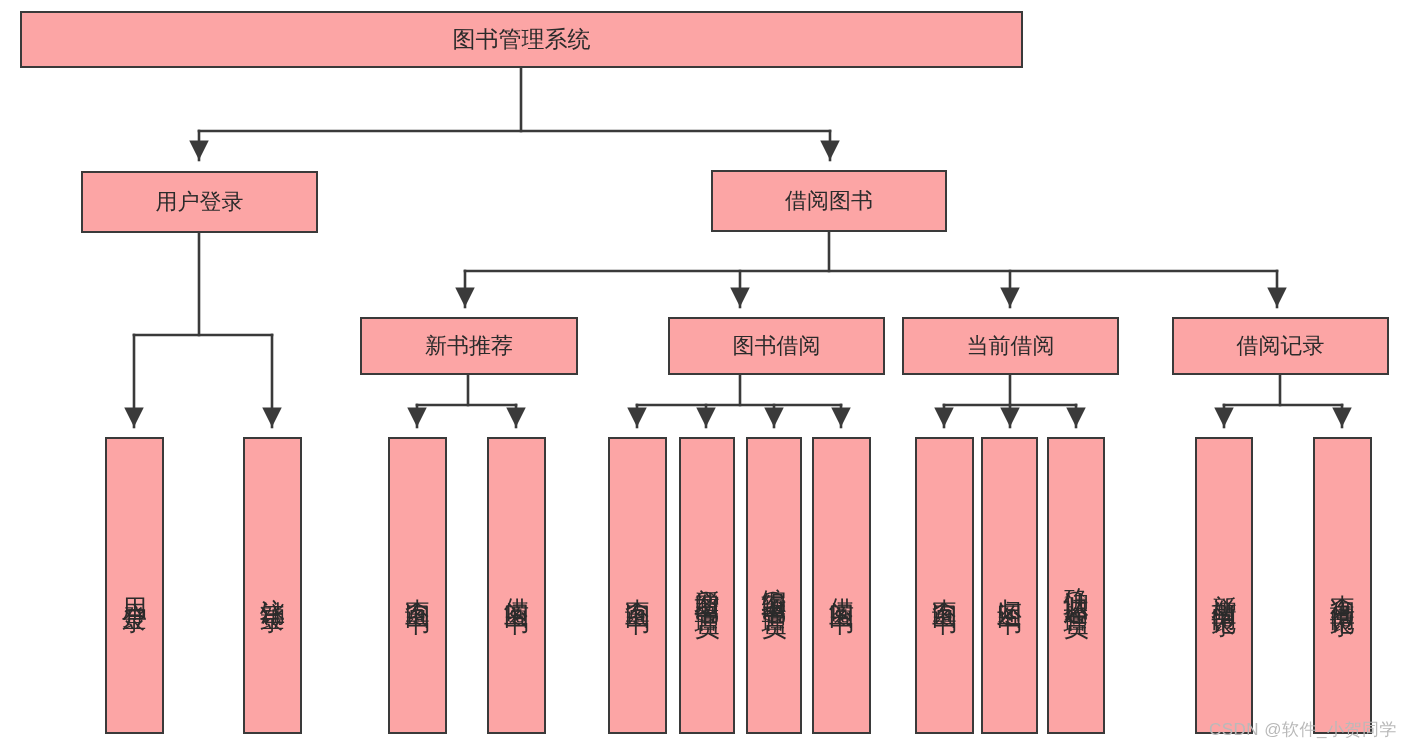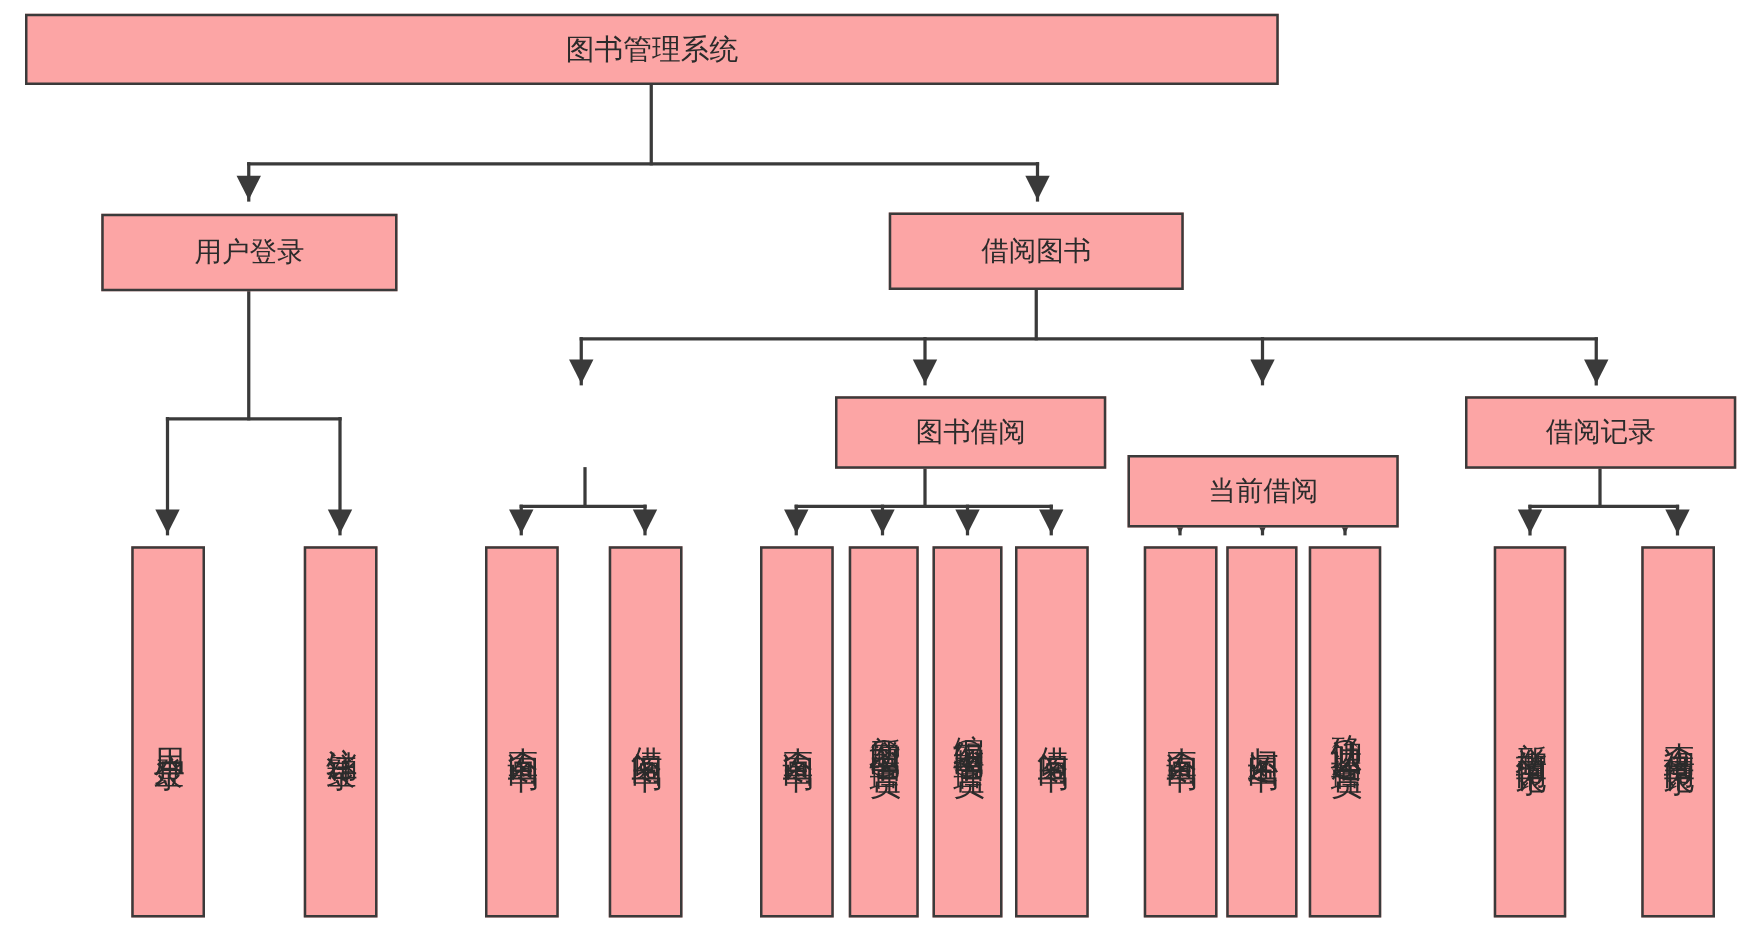--- a/index.html
+++ b/index.html
@@ -132,26 +132,29 @@
   </div>
 
   <div class="node h-node" style="left:81px;top:171px;width:237px;height:62px;">
     <span class="lbl">用户登录</span>
   </div>
 
   <div class="node h-node" style="left:711px;top:170px;width:236px;height:62px;">
     <span class="lbl">借阅图书</span>
   </div>
 
+  <div class="node h-node" style="left:360px;top:317px;width:218px;height:58px;">
+    <span class="lbl">新书推荐</span>
+  </div>
 
   <div class="node h-node" style="left:632px;top:317px;width:217px;height:58px;margin-left:36px;">
     <span class="lbl">图书借阅</span>
   </div>
 
-  <div class="node h-node" style="left:902px;top:317px;width:217px;height:58px;margin-top:47px;">
+  <div class="node h-node" style="left:902px;top:317px;width:217px;height:58px;">
     <span class="lbl">当前借阅</span>
   </div>
 
   <div class="node h-node" style="left:1172px;top:317px;width:217px;height:58px;align-items:center;">
     <span class="lbl">借阅记录</span>
   </div>
 
   <div class="node v-node" style="left:105px;top:437px;width:59px;height:297px;">
     <span class="lbl">用户登录</span>
   </div>
@@ -189,14 +192,15 @@
     <span class="lbl">确认归还（管理员）</span>
   </div>
 
   <div class="node v-node" style="left:1195px;top:437px;width:58px;height:297px;">
     <span class="lbl">新增借阅记录</span>
   </div>
   <div class="node v-node" style="left:1313px;top:437px;width:59px;height:297px;">
     <span class="lbl">查询借阅记录</span>
   </div>
 
+  <div id="watermark">CSDN @软件_小贺同学</div>
 
 </div>
 
 </body></html>

